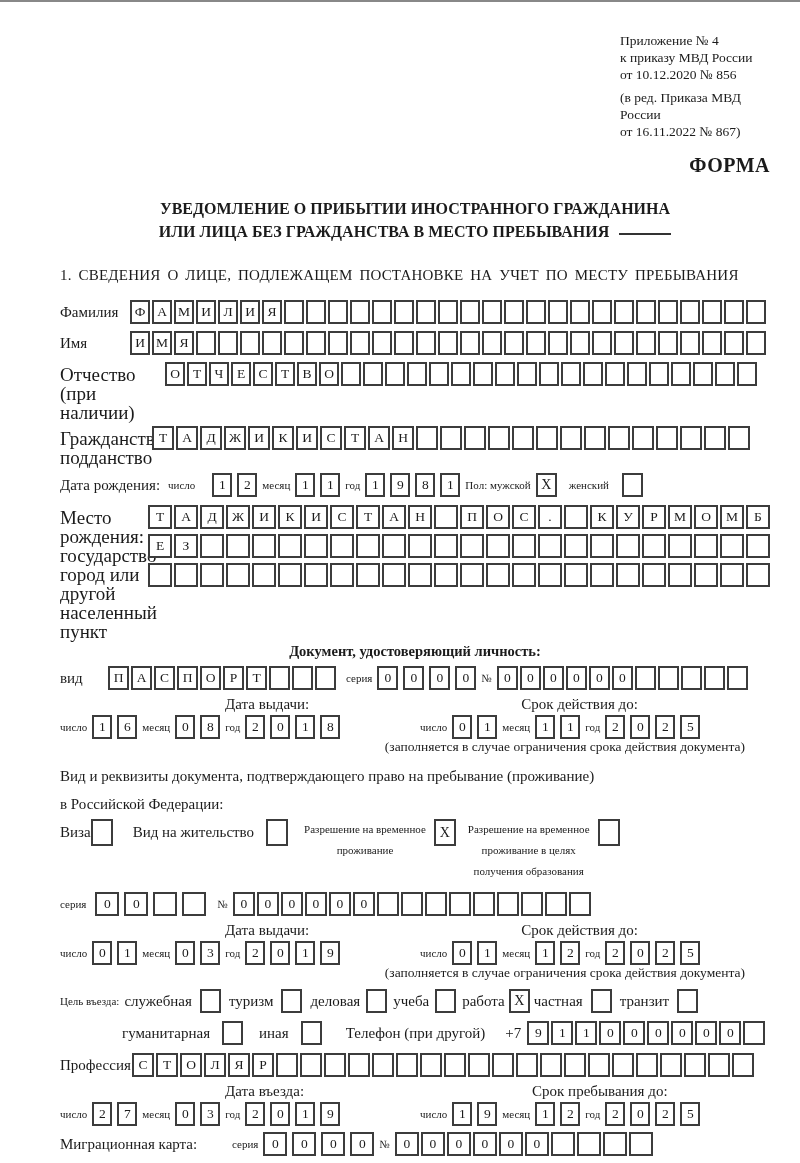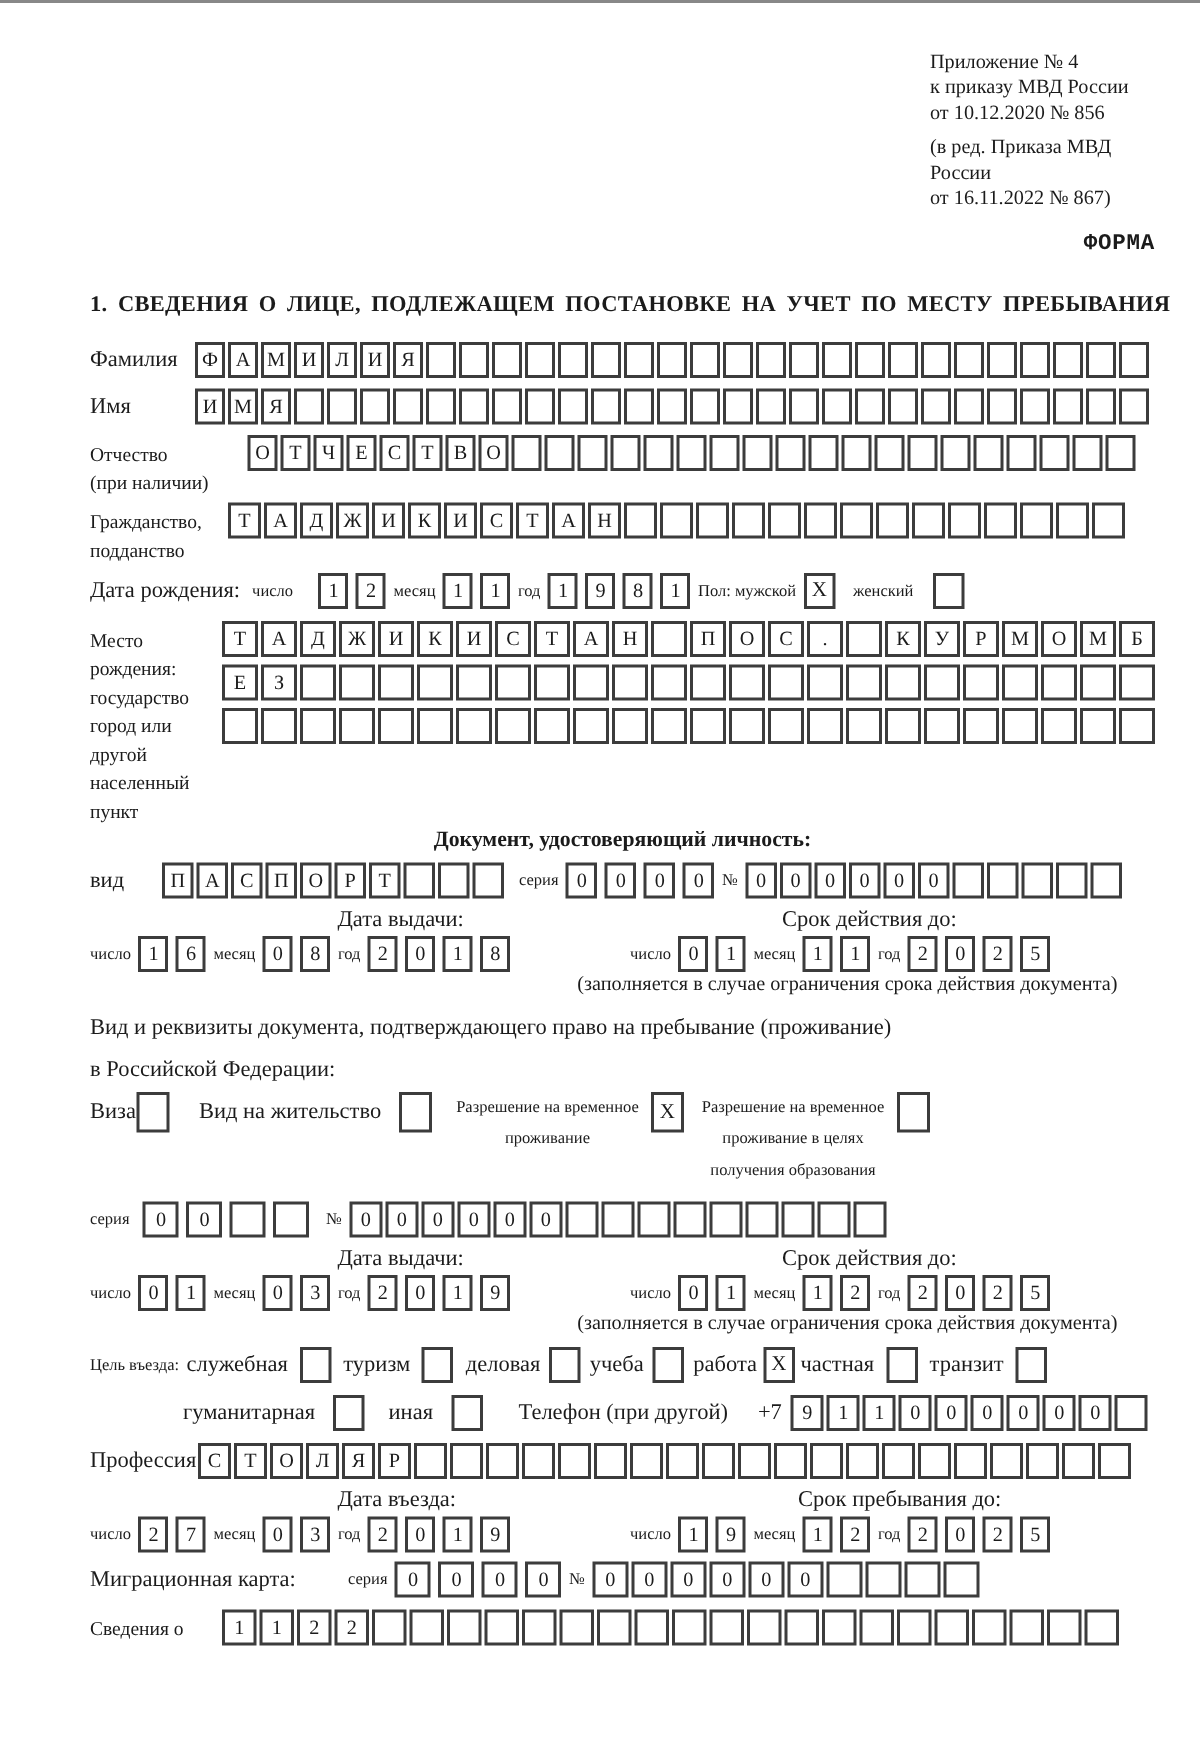--- a/index.html
+++ b/index.html
@@ -9,28 +9,28 @@
     margin:2px auto;
     background:#ffffff;
     color:#1b1b1b;
     font-family:"Liberation Serif","DejaVu Serif",serif;
     box-sizing:border-box;
     padding:30px 30px 0 60px;
     overflow:hidden;
   }
   .appendix{margin-left:560px;font-size:13.5px;line-height:17px;}
   .appendix .grp2{margin-top:6px;}
-  .forma{margin-top:14px;text-align:right;font-weight:bold;font-size:15px;letter-spacing:.5px;font-family:Liberation Mono, monospace;}
+  .forma{margin-top:14px;text-align:right;font-weight:bold;font-size:20px;letter-spacing:.5px;}
   .title{margin-top:20px;text-align:center;font-weight:bold;font-size:16px;line-height:23px;}
   .title .uline{display:inline-block;width:52px;border-bottom:2px solid #333;margin-left:10px;transform:translateY(-2px);}
-  .sec-heading{margin-top:24px;font-weight:bold;font-size:15px;word-spacing:3px;letter-spacing:.2px;white-space:nowrap;}
+  .sec-heading{margin-top:24px;font-weight:normal;font-size:15px;word-spacing:3px;letter-spacing:.2px;white-space:nowrap;}
   .form{margin-top:16px;}
   .row{display:flex;align-items:flex-start;margin-bottom:7px;}
   .lbl{font-size:15px;line-height:19px;flex:0 0 auto;padding-top:3px;}
-  .lblstack{font-size:13px;line-height:19px;flex:0 0 auto;padding-top:3px;}
+  .lblstack{font-size:19px;line-height:19px;flex:0 0 auto;padding-top:3px;}
   .cells{display:flex;flex:0 0 auto;}
   .cell{
     box-sizing:border-box;flex:0 0 auto;
     width:20px;height:24px;margin-right:2px;
     border:2px solid #3c3c3c;background:#fff;
     display:flex;align-items:center;justify-content:center;
     font-size:13.5px;line-height:1;
   }
   .w21 .cell{width:21px}
   .w22 .cell{width:22px}
@@ -63,20 +63,24 @@
   <div class="appendix">
     <div>Приложение № 4</div>
     <div>к приказу МВД России</div>
     <div>от 10.12.2020 № 856</div>
     <div class="grp2">(в ред. Приказа МВД России</div>
     <div>от 16.11.2022 № 867)</div>
   </div>
 
   <div class="forma">ФОРМА</div>
 
+  <div class="title">
+    <div>УВЕДОМЛЕНИЕ О ПРИБЫТИИ ИНОСТРАННОГО ГРАЖДАНИНА</div>
+    <div><span>ИЛИ ЛИЦА БЕЗ ГРАЖДАНСТВА В МЕСТО ПРЕБЫВАНИЯ</span><span class="uline"></span></div>
+  </div>
 
   <div class="sec-heading">1. СВЕДЕНИЯ О ЛИЦЕ, ПОДЛЕЖАЩЕМ ПОСТАНОВКЕ НА УЧЕТ ПО МЕСТУ ПРЕБЫВАНИЯ</div>
 
   <div class="form">
 
     <div class="row">
       <div class="lbl" style="width:70px">Фамилия</div>
       <div class="cells">
           <span class="cell">Ф</span>
           <span class="cell">А</span>

